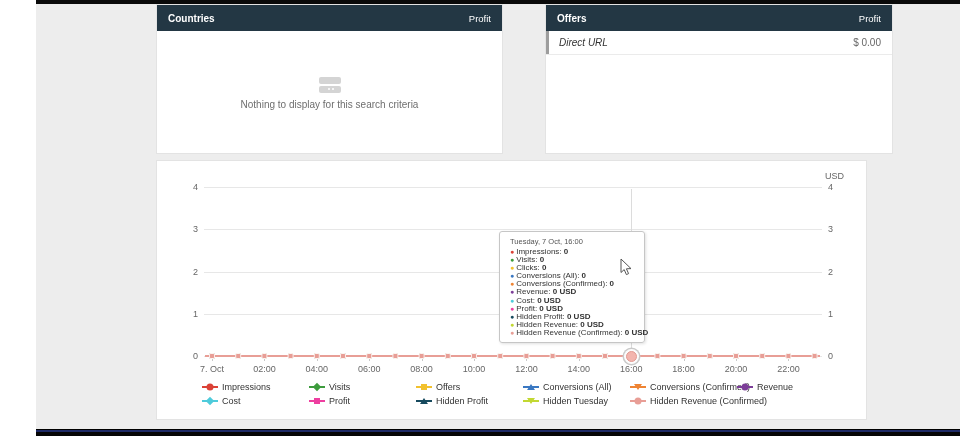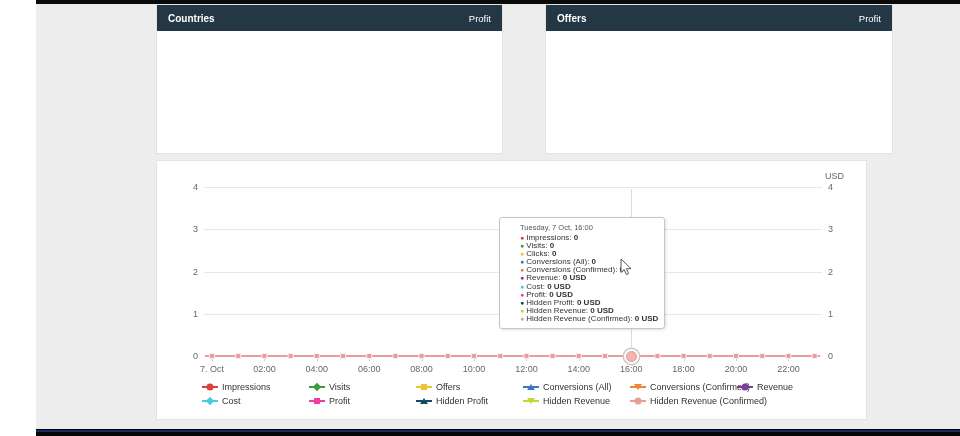--- a/index.html
+++ b/index.html
@@ -42,22 +42,22 @@
   .ylab-left{left:-42px;width:36px;text-align:right;}
   .ylab-right{left:624px;width:30px;text-align:left;}
   .xlab{position:absolute;font-size:9px;color:#666;transform:translateX(-50%);white-space:nowrap;}
   .xtick{position:absolute;width:1px;height:5px;background:#c9c9c9;}
   .usd-label{position:absolute;left:668px;top:10px;font-size:9px;color:#666;}
   .crosshair{position:absolute;width:1px;background:#dcdcdc;}
   .hl-point{position:absolute;width:11px;height:11px;border-radius:50%;background:#f3b5ae;
             border:1px solid #e39a92;box-sizing:border-box;
             box-shadow:0 0 0 2px rgba(255,255,255,.95),0 0 0 3.5px #c9c9c9;}
   
-  .tooltip{position:absolute;left:342px;top:56px;width:124px;background:rgba(255,255,255,.98);
-           border:1px solid #c6c6c6;border-radius:3px;padding:5px 20px;box-shadow:1px 1px 3px rgba(0,0,0,.12);z-index:5;}
+  .tooltip{position:absolute;left:342px;top:70px;width:124px;background:rgba(255,255,255,.98);
+           border:1px solid #c6c6c6;border-radius:3px;padding:5px 10px;box-shadow:1px 1px 3px rgba(0,0,0,.12);z-index:5;}
   .tt-title{font-size:7.5px;color:#555;margin-bottom:2px;}
   .tt-row{font-size:8px;line-height:8.1px;color:#333;white-space:nowrap;}
   .tt-row .dot{font-size:7px;margin-right:2px;}
   
   .legend{position:absolute;left:45px;top:221px;display:grid;grid-template-columns:repeat(6,107px);row-gap:4px;}
   .legend-item{display:flex;align-items:center;gap:4px;font-size:9px;color:#333;cursor:pointer;white-space:nowrap;}
   .lmark{position:relative;width:16px;height:9px;flex:0 0 16px;}
   .lline{position:absolute;left:0;top:3.5px;width:16px;height:2px;}
   .lshape{position:absolute;left:50%;top:50%;transform:translate(-50%,-50%);}
   .sh-circle{width:7px;height:7px;border-radius:50%;}
@@ -71,26 +71,43 @@
 
 <div class="screen">
 
   <div class="top-bar"></div>
 
   <div class="card" id="countries-card">
     <div class="card-header">
       <span class="card-title">Countries</span>
       <span class="card-metric">Profit</span>
     </div>
+    <div class="empty-body">
+      <div class="empty-icon">
+        <div class="r"></div>
+        <div class="r">
+            <span class="dots">
+              <i></i>
+              <i></i>
+            </span>
+          </div>
+      </div>
+      <div class="empty-text">Nothing to display for this search criteria</div>
+    </div>
   </div>
 
   <div class="card" id="offers-card">
     <div class="card-header">
       <span class="card-title">Offers</span>
       <span class="card-metric">Profit</span>
+    </div>
+    <div class="offer-row">
+      <span class="offers-scroll"></span>
+      <span class="offer-name">Direct URL</span>
+      <span class="offer-value">$ 0.00</span>
     </div>
   </div>
 
   <div class="card" id="chart-card">
     <div class="usd-label">USD</div>
     <div class="plot">
         <div class="gridline" style="top: 0px;"></div>
         <div class="ylab ylab-left" style="top: -5px;">4</div>
         <div class="ylab ylab-right" style="top: -5px;">4</div>
         <div class="gridline" style="top: 42.25px;"></div>
@@ -487,21 +504,21 @@
             <span class="lline" style="background: rgb(23, 74, 94);"></span>
             <span class="lshape sh-tri" style="border-bottom: 6px solid rgb(23, 74, 94);"></span>
           </span>
           <span>Hidden Profit</span>
         </div>
         <div class="legend-item">
           <span class="lmark">
             <span class="lline" style="background: rgb(194, 216, 50);"></span>
             <span class="lshape sh-tri" style="border-top: 6px solid rgb(194, 216, 50);"></span>
           </span>
-          <span>Hidden Revenue</span>
+          <span>Hidden Tuesday</span>
         </div>
         <div class="legend-item">
           <span class="lmark">
             <span class="lline" style="background: rgb(232, 158, 150);"></span>
             <span class="lshape sh-circle" style="background: rgb(232, 158, 150);"></span>
           </span>
           <span>Hidden Revenue (Confirmed)</span>
         </div>
       </div>
   </div>

